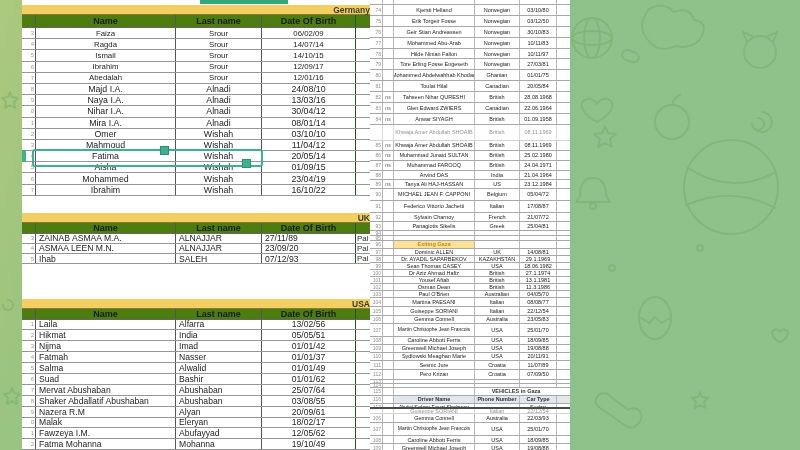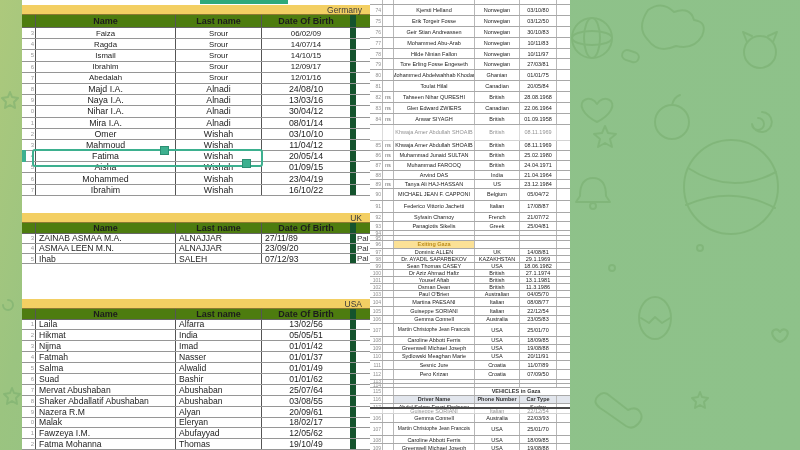--- a/index.html
+++ b/index.html
@@ -7,36 +7,36 @@
     width:800px;height:450px;overflow:hidden;position:relative;
     font-family:"Liberation Sans",sans-serif;
     background:linear-gradient(105deg,#adc97c 0%,#9bc480 12%,#8ec189 35%,#8ec28a 100%);
   }
   .wallpaper{position:absolute;left:0;top:0;z-index:0}
   
   .lp{position:absolute;left:22px;top:0;width:348px;height:450px;background:#fff;z-index:1;overflow:hidden}
   .sec{position:absolute;left:0;width:348px}
   .sec-de{top:5px}.sec-uk{top:213px}.sec-us{top:299px}
   .band{height:10px;background:#f3cf63;display:flex;align-items:center;justify-content:flex-end;
-        padding-right:8px;font-size:8.5px;font-weight:normal;color:#3a3a3a;box-sizing:border-box;
+        font-size:8.5px;font-weight:bold;color:#3a3a3a;box-sizing:border-box;
         border-bottom:1px solid #8a7a33}
   .hdrrow{display:flex;box-sizing:border-box;border-bottom:1px solid #666;background:#4d7c0f}
   .sec-de .hdrrow{height:13px}.sec-uk .hdrrow,.sec-us .hdrrow{height:10.5px}
   .lrow{display:flex;box-sizing:border-box;border-bottom:1px solid #969696;background:#fff}
   .sec-de .lrow{height:11.2px;font-size:8.8px}
   .sec-de .lrow.sm{font-size:7.8px}
   .sec-uk .lrow{height:10.3px;font-size:8.6px}
   .sec-us .lrow{height:10.9px;font-size:8.6px}
   .lcell{box-sizing:border-box;overflow:hidden;white-space:nowrap;display:flex;align-items:center;
          justify-content:center;color:#1c1c1c}
   .cg{width:14px;border-right:1px solid #555;justify-content:flex-end;padding-right:1px;
       font-size:6px;color:#9a9a9a;overflow:hidden}
   .cn{width:140px;border-right:1px solid #555}
   .cl{width:86px;border-right:1px solid #555}
-  .cd{width:94px;border-right:6px solid #14532d}
+  .cd{width:94px;border-right:1px solid #14532d}
   .cx{width:14px;justify-content:flex-start;padding-left:1px;font-size:8px;color:#333}
   .hd{font-weight:bold;font-size:9px}
   .sec-uk .rn,.sec-uk .rl,.sec-uk .rd,.sec-us .rn,.sec-us .rl{justify-content:flex-start;padding-left:3px}
   
   .sel-rect{position:absolute;left:32px;top:149px;width:227px;height:14px;border:2px solid #3db08f;
             border-radius:3px;z-index:3;background:transparent}
   .sel-handle{position:absolute;width:7px;height:7px;background:#3db08f;border:1px solid #2c8f73;z-index:4}
   .sel-h1{left:160px;top:146px}
   .sel-h2{left:242px;top:159px}
   .sel-tick{position:absolute;left:22px;top:150px;width:4px;height:12px;background:#3db08f;z-index:4}
@@ -366,21 +366,21 @@
               <span class="lcell cg">1</span>
               <span class="lcell cn rn">Fawzeya I.M.</span>
               <span class="lcell cl rl">Abufayyad</span>
               <span class="lcell cd rd">12/05/62</span>
               <span class="lcell cx"></span>
             </div>
 
             <div class="lrow">
               <span class="lcell cg">2</span>
               <span class="lcell cn rn">Fatma Mohanna</span>
-              <span class="lcell cl rl">Thomas</span>
+              <span class="lcell cl rl">Mohanna</span>
               <span class="lcell cd rd">19/10/49</span>
               <span class="lcell cx"></span>
             </div>
           </div>
       </div>
     </div>
 </div>
 
 <div class="sel-rect"></div>
 <div class="sel-handle sel-h1"></div>

